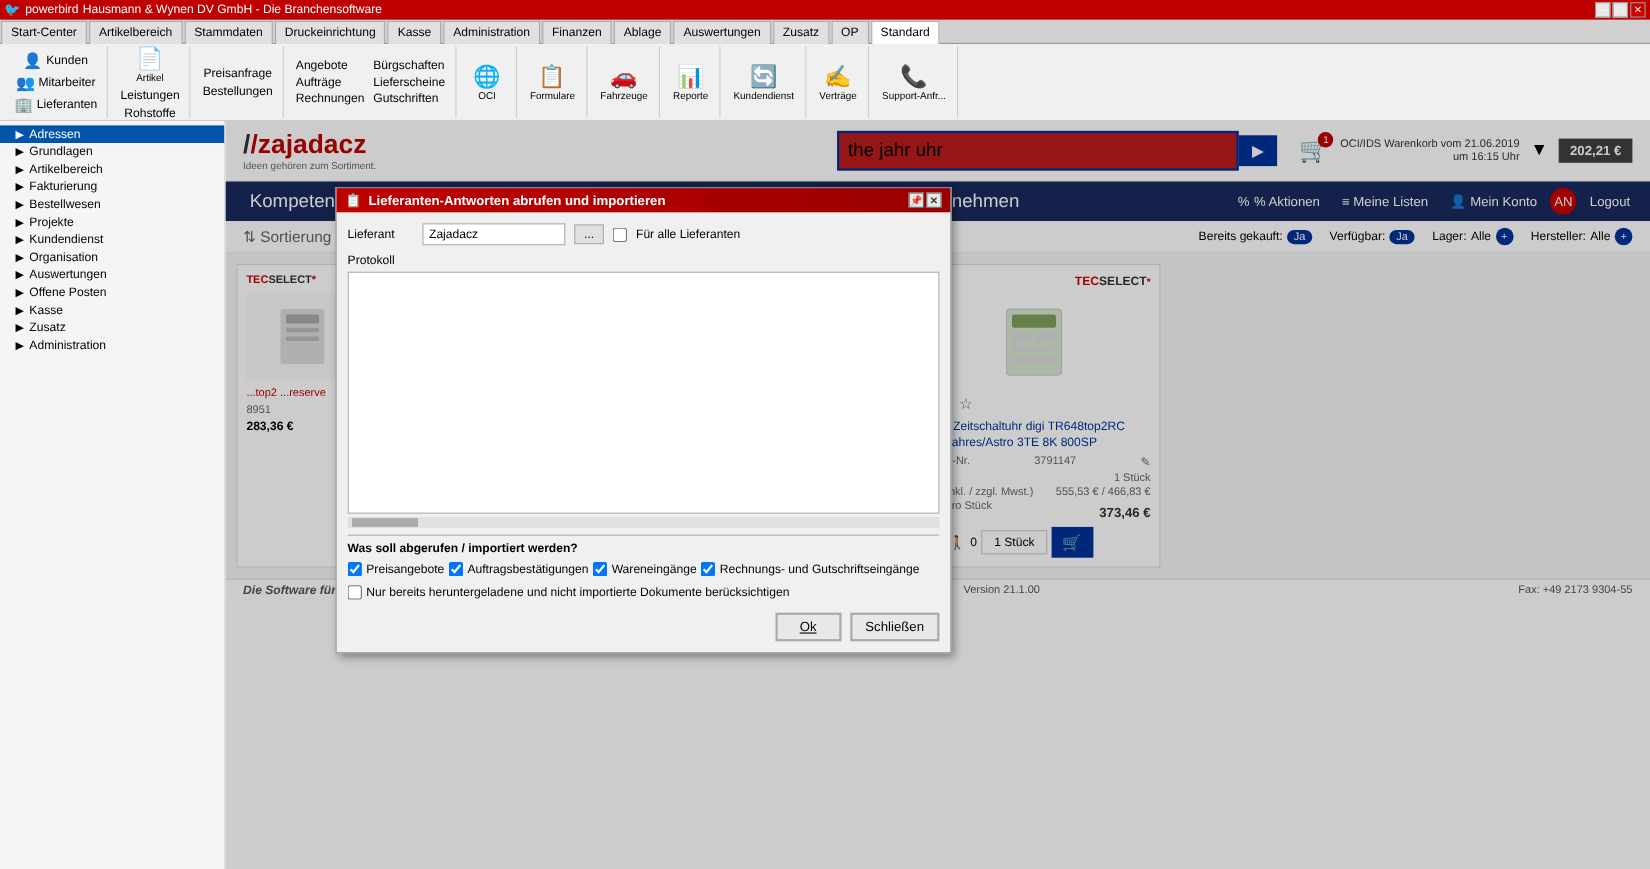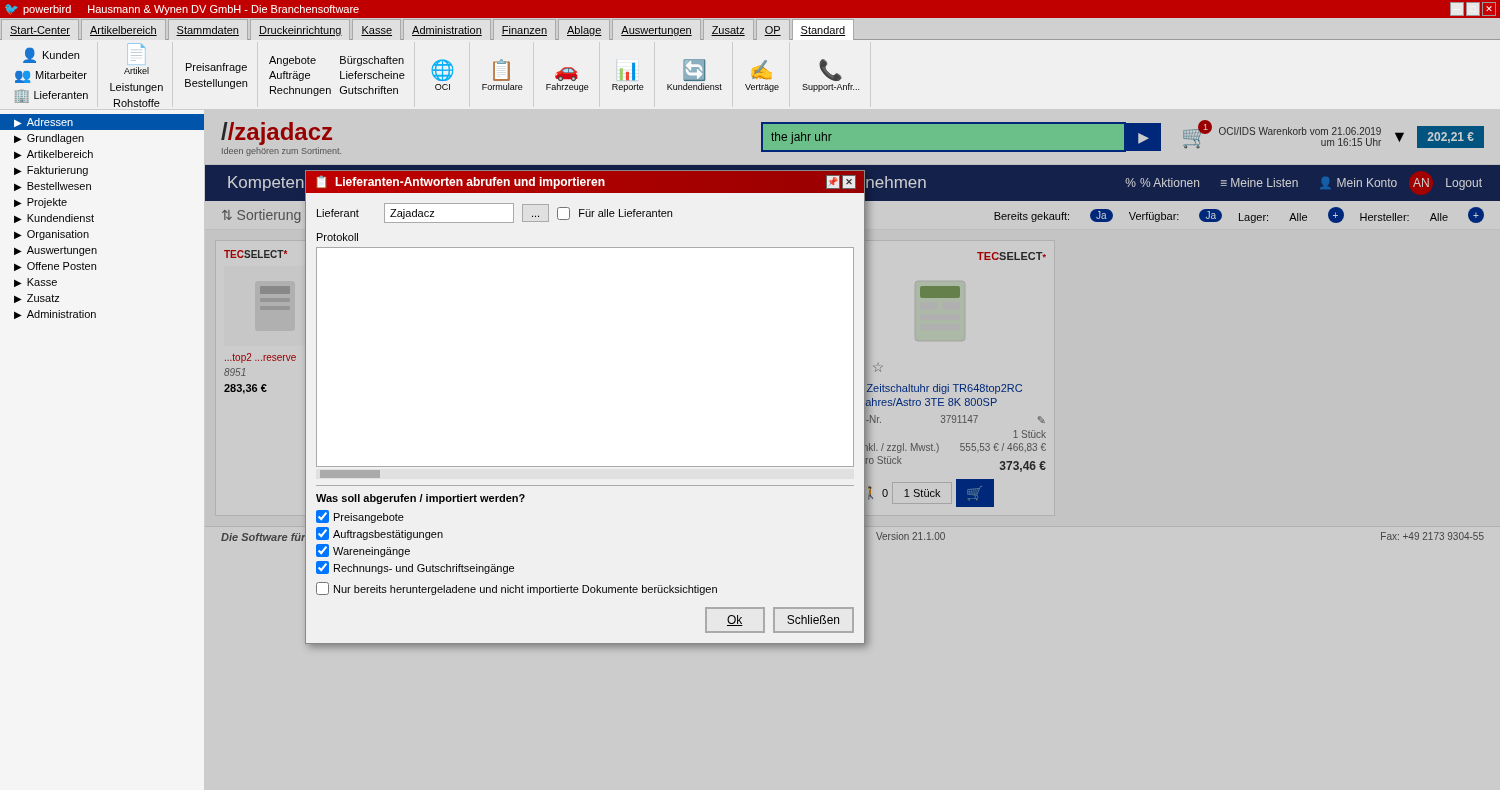--- a/index.html
+++ b/index.html
@@ -37,21 +37,20 @@
       font-size: 11px;
       white-space: nowrap;
     }
     .menu-item.tab-style {
       background: #e0e0e0;
       border: 1px solid #aaa;
       border-bottom: none;
       margin: 2px 1px 0;
       padding: 1px 8px;
       font-size: 11px;
-      text-decoration: underline;
     }
     .menu-item.tab-style.selected { background: #fff; }
 
     
     .toolbar {
       background: #f0f0f0;
       height: 70px;
       display: flex;
       align-items: center;
       border-bottom: 1px solid #ccc;
@@ -177,21 +176,21 @@
       border-radius: 50%;
       width: 14px;
       height: 14px;
       font-size: 9px;
       display: flex;
       align-items: center;
       justify-content: center;
     }
     .oci-info { font-size: 10px; color: #333; text-align: right; }
     .cart-total {
-      background: #0369a1;
+      background: #404040;
       color: white;
       padding: 4px 10px;
       font-size: 12px;
       font-weight: bold;
     }
 
     
     .shop-nav {
       background: #1a2a5e;
       display: flex;
@@ -227,21 +226,21 @@
     .filter-bar {
       background: white;
       padding: 6px 16px;
       display: flex;
       align-items: center;
       justify-content: flex-end;
       gap: 16px;
       border-bottom: 1px solid #eee;
       font-size: 11px;
     }
-    .filter-item { display: flex; align-items: flex-end; gap: 20px; }
+    .filter-item { display: flex; align-items: center; gap: 4px; }
     .toggle-yes { background: #003399; color: white; border-radius: 10px; padding: 1px 6px; font-size: 10px; }
     .circle-blue { width: 16px; height: 16px; background: #003399; color: white; border-radius: 50%; display: flex; align-items: center; justify-content: center; font-size: 10px; cursor: pointer; }
     .sort-icon { font-size: 14px; cursor: pointer; color: #666; }
 
     
     .products-area {
       background: #f5f5f5;
       padding: 10px;
       display: flex;
       gap: 10px;
@@ -336,21 +335,21 @@
     .protokoll-area {
       width: 100%;
       height: 220px;
       border: 1px solid #aaa;
       background: white;
       resize: none;
       font-size: 11px;
       padding: 4px;
     }
     .dialog-section-title { font-size: 11px; font-weight: bold; margin-bottom: 6px; }
-    .dialog-checkboxes { display: flex; flex-direction: column; gap: 4px; margin-bottom: 8px; }
+    .dialog-checkboxes { display: flex; flex-direction: row; gap: 4px; margin-bottom: 8px; }
     .dialog-check-row { display: flex; align-items: center; gap: 4px; font-size: 11px; }
     .dialog-check-row input[type=checkbox] { width: 13px; height: 13px; }
     .btn-ok {
       background: #e8e8e8;
       border: 2px solid #aaa;
       padding: 4px 20px;
       font-size: 12px;
       cursor: pointer;
       min-width: 60px;
       text-decoration: underline;
@@ -389,21 +388,21 @@
       color: #555;
     }
   </style>
 </head>
 <body>
 
 <div class="title-bar">
   <div class="title-bar-left">
     <span style="font-size:12px;">🐦</span>
     <span>powerbird</span>
-    <span style="margin-left:12px;">Hausmann &amp; Wynen DV GmbH - Die Branchensoftware</span>
+    <span style="margin-left:0;">Hausmann &amp; Wynen DV GmbH - Die Branchensoftware</span>
   </div>
   <div class="title-bar-icons">
     <div class="title-icon">─</div>
     <div class="title-icon">□</div>
     <div class="title-icon" style="background:#c00;color:white;">✕</div>
   </div>
 </div>
 
 <div class="menu-bar">
   <div class="menu-item tab-style">Start-Center</div>
@@ -597,21 +596,21 @@
     <div class="browser-area">
 
       <div class="shop-header">
         <div style="font-size:24px;font-weight:bold;color:#c00000;min-width:160px;">
           <span style="color:#333;">/</span><span style="color:#c00000;">/zajadacz</span>
           <div style="font-size:9px;color:#666;font-weight:normal;">Ideen gehören zum Sortiment.</div>
         </div>
 
         <div style="flex:1; display:flex; align-items:center; justify-content:flex-end; gap:10px;">
           <div class="shop-search">
-            <input type="text" value="the jahr uhr" style="width: 280px; padding: 6px 8px; border: 2px solid rgb(0, 51, 153); font-size: 12px; background: #86efac;">
+            <input type="text" value="the jahr uhr" style="width: 280px; padding: 6px 8px; border: 2px solid rgb(0, 51, 153); font-size: 17px; background: #b91c1c;">
             <button class="shop-search-btn">▶</button>
           </div>
 
           <div class="shop-cart-area">
             <div class="cart-icon-wrap">
               <span style="font-size:22px;">🛒</span>
               <span class="cart-badge">1</span>
             </div>
           </div>
 
@@ -675,21 +674,21 @@
           </div>
           <div style="height:80px; background:#f9f9f9; display:flex; align-items:center; justify-content:center; margin:6px 0;">
             <svg width="50" height="60" viewBox="0 0 50 60">
               <rect x="5" y="5" width="40" height="50" fill="#ddd" rx="3"></rect>
               <rect x="10" y="10" width="30" height="8" fill="#aaa" rx="1"></rect>
               <rect x="10" y="22" width="30" height="4" fill="#bbb" rx="1"></rect>
               <rect x="10" y="30" width="30" height="4" fill="#bbb" rx="1"></rect>
             </svg>
           </div>
           <div style="font-size:10px; color:#c00000;">...top2 ...reserve</div>
-          <div style="font-size:10px; color:#666; margin-top:4px;font-style:italic;">8951</div>
+          <div style="font-size:10px; color:#666; margin-top:4px;">8951</div>
           <div style="font-size:11px; font-weight:bold; margin-top:4px;">283,36 €</div>
         </div>
 
         <div class="product-card">
           <div style="display:flex; justify-content:space-between; align-items:center; margin-bottom:4px;">
             <input type="checkbox" class="checkbox-product" style="">
             <div style="font-size:11px; font-weight:bold;">
               <span style="color:#c00;">TEC</span><span style="color:#333;">SELECT</span><span style="color:#c00; font-size:9px;">*</span>
             </div>
           </div>

